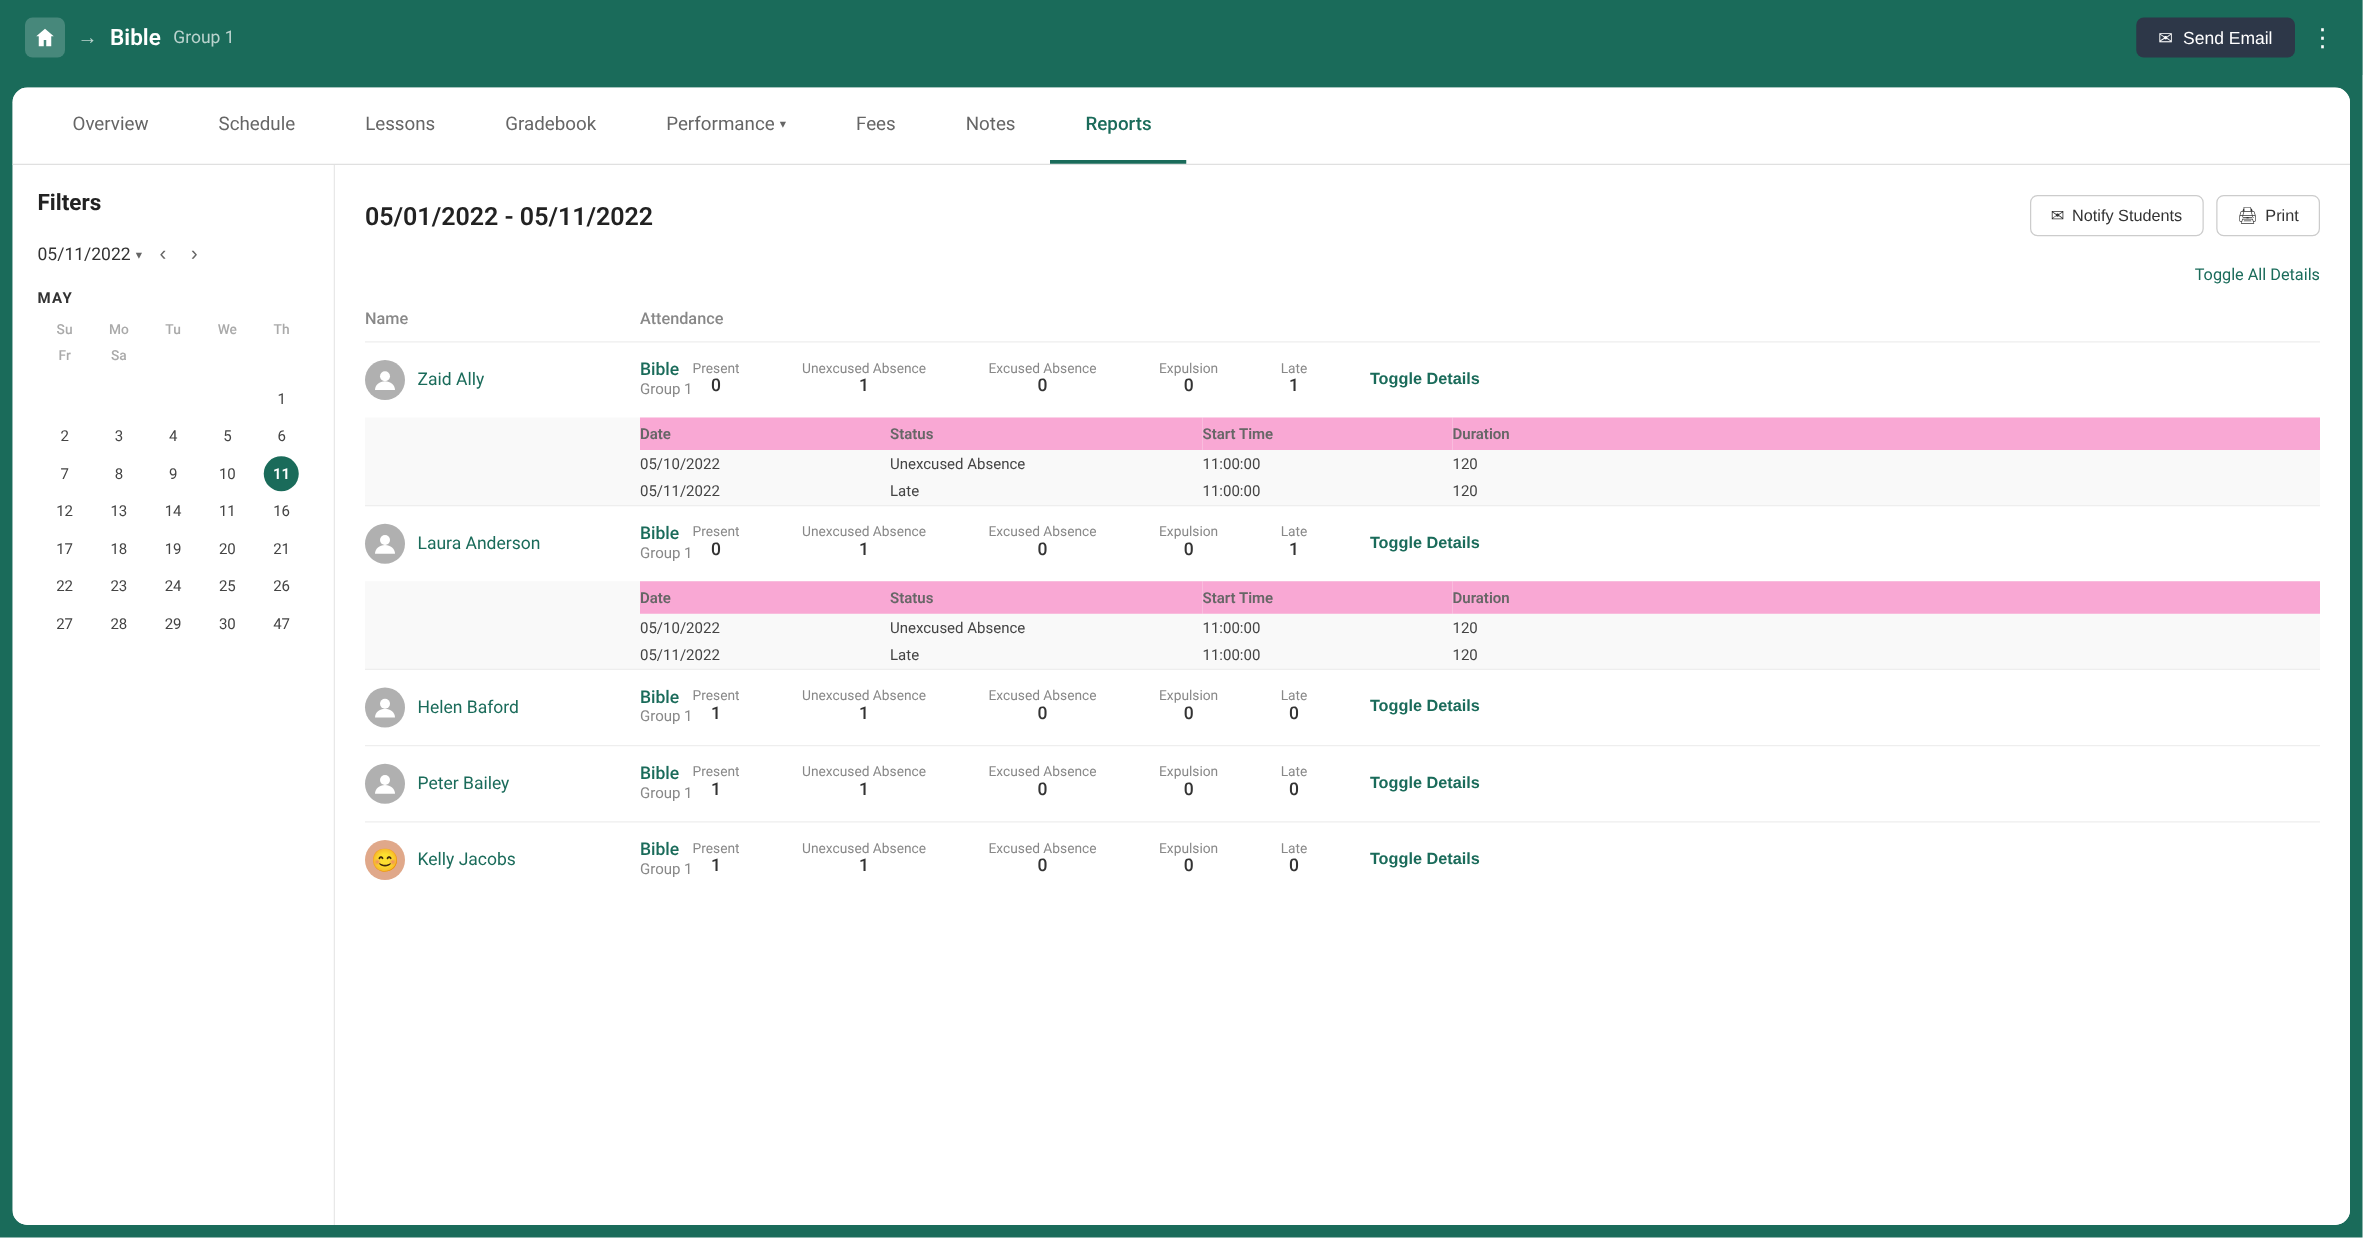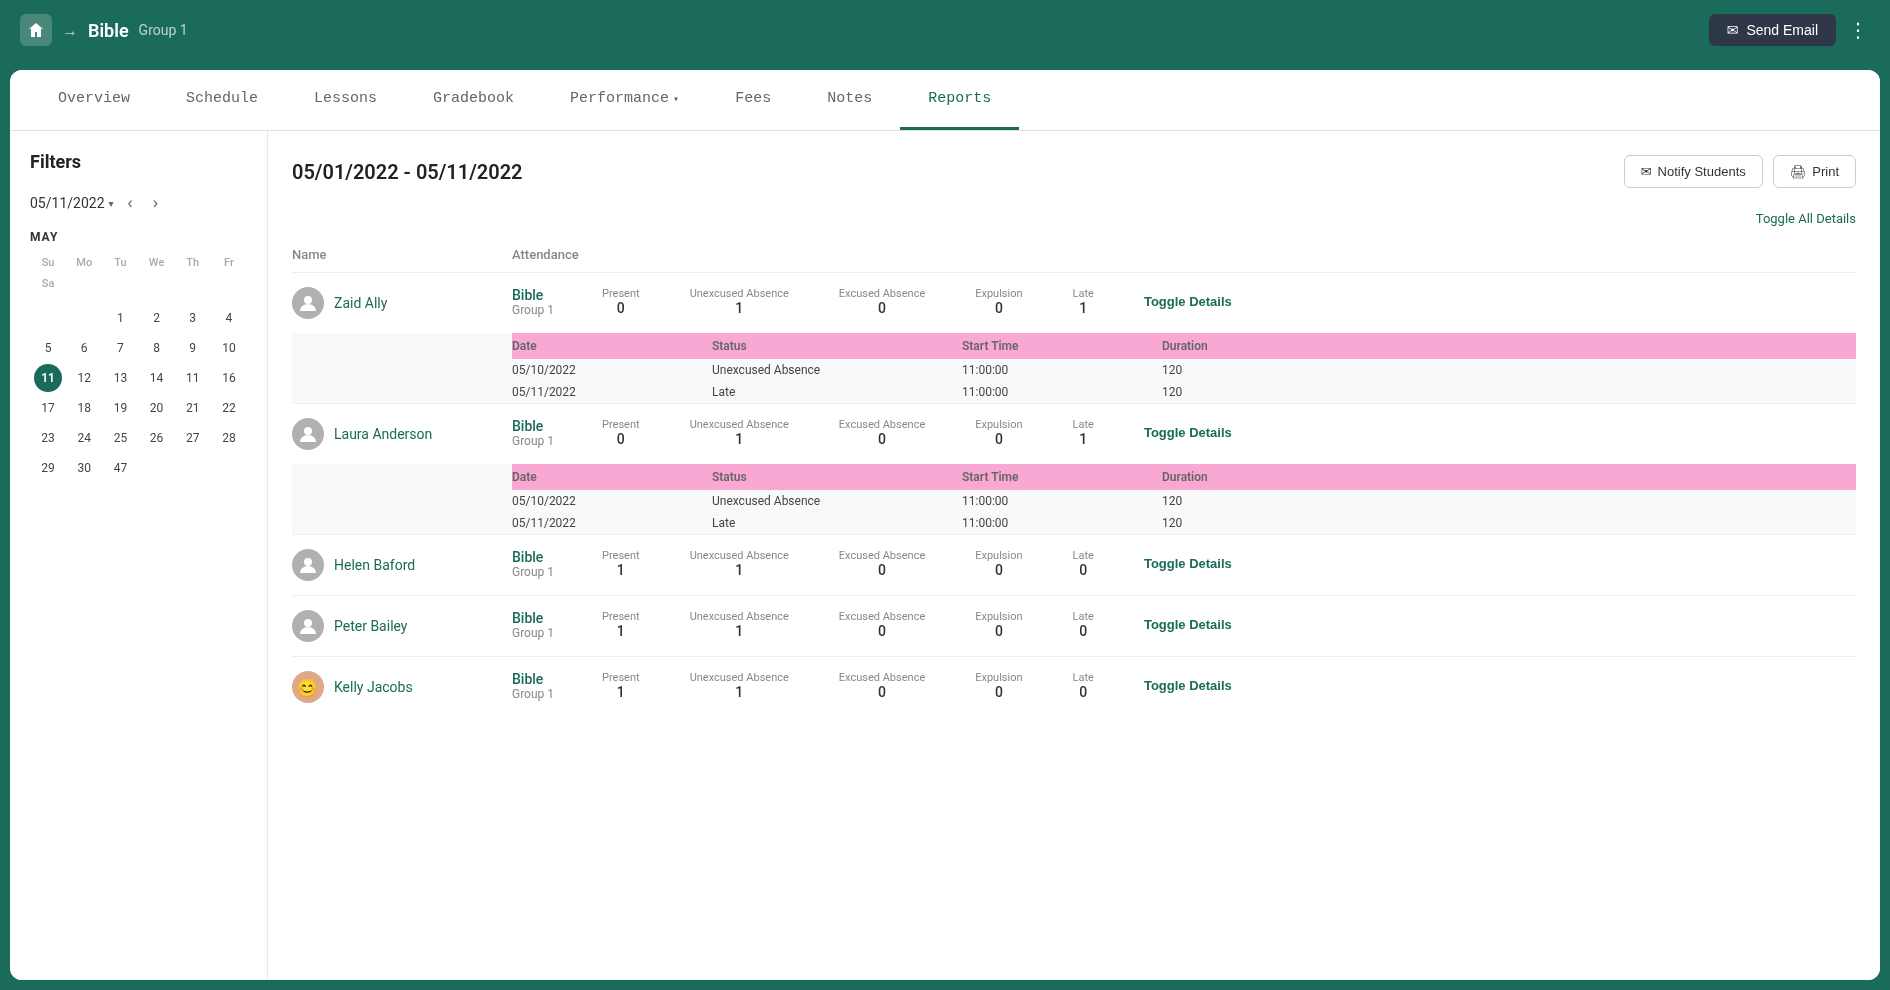--- a/index.html
+++ b/index.html
@@ -55,21 +55,20 @@
       display: flex;
       flex-direction: column;
     }
 
     
     .tab-nav {
       background: white;
       display: flex;
       border-bottom: 1px solid #e0e0e0;
       padding: 0 20px;
-      font-family: Liberation Mono, monospace;
     }
     .tab-item {
       padding: 20px 28px;
       font-size: 15px;
       color: #666;
       cursor: pointer;
       border-bottom: 3px solid transparent;
       white-space: nowrap;
       display: flex; align-items: center; gap: 4px;
     }
@@ -124,21 +123,21 @@
     .calendar { width: 100%; }
     .calendar-month {
       font-size: 12px;
       font-weight: 700;
       color: #333;
       margin-bottom: 8px;
       letter-spacing: 1px;
     }
     .calendar-grid {
       display: grid;
-      grid-template-columns: repeat(6, 1fr);
+      grid-template-columns: repeat(5, 1fr);
       gap: 0;
     }
     .cal-header {
       font-size: 11px;
       color: #aaa;
       text-align: center;
       padding: 4px 2px;
       font-weight: 500;
     }
     .cal-day {
@@ -237,21 +236,21 @@
       font-weight: 400;
       cursor: pointer;
     }
 
     .attendance-cell { padding: 14px 0; vertical-align: top; }
     .class-info { display: flex; align-items: flex-start; gap: 60px; }
     .class-name-group { }
     .class-name { color: #1a6b5a; font-size: 14px; font-weight: 500; }
     .class-group { color: #888; font-size: 12px; }
 
-    .stats-row { display: flex; gap: 50px; align-items: center; margin-left: 48px; }
+    .stats-row { display: flex; gap: 50px; align-items: center; }
     .stat-item { text-align: center; }
     .stat-label { font-size: 11px; color: #888; }
     .stat-value { font-size: 14px; color: #333; font-weight: 500; }
 
     .toggle-details-btn {
       color: #1a6b5a;
       font-size: 13px;
       font-weight: 600;
       cursor: pointer;
       white-space: nowrap;

